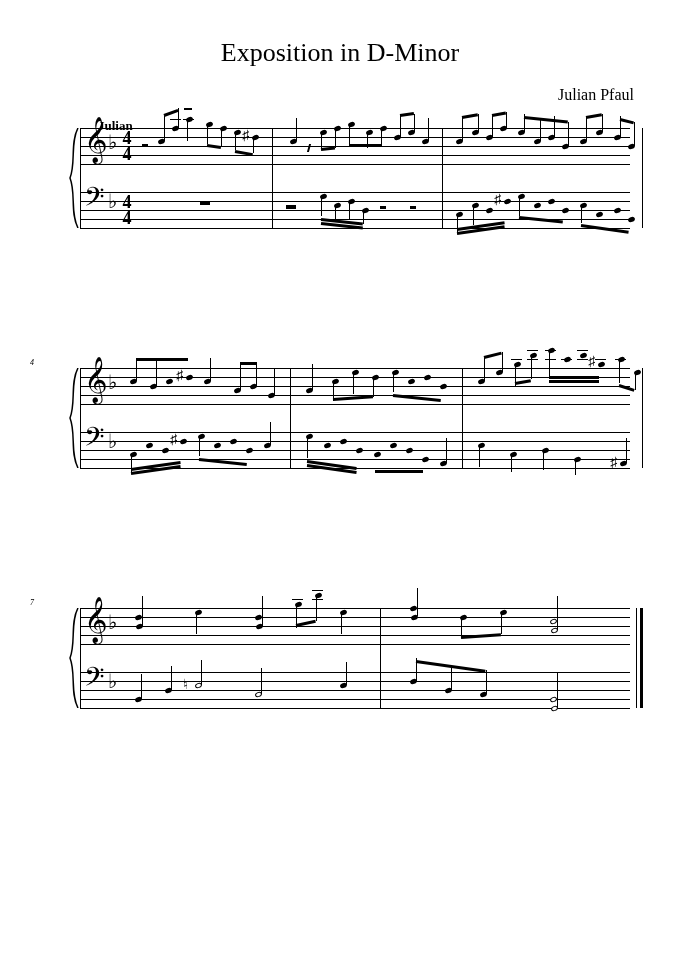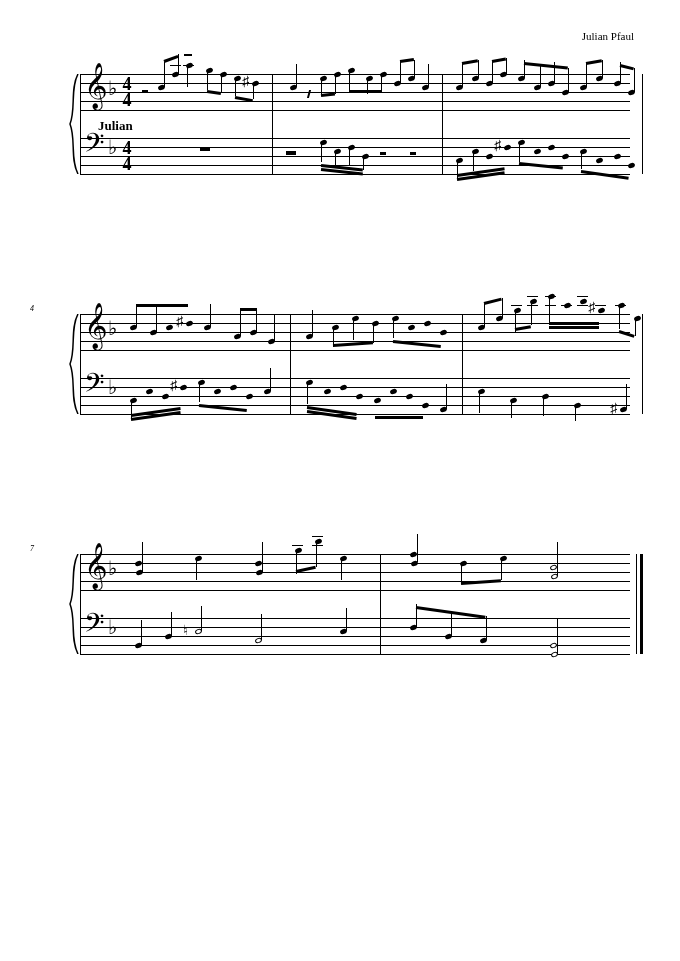--- a/index.html
+++ b/index.html
@@ -22,22 +22,22 @@
   }
   .title {
     text-align: center;
     font-size: 26px;
     font-weight: normal;
     margin-top: 8px;
     margin-bottom: 18px;
   }
   .composer {
     text-align: right;
-    font-size: 11px;
-    margin-bottom: 22px;
+    font-size: 16px;
+    margin-bottom: 14px;
     padding-right: 6px;
   }
   .tempo {
     position: absolute;
     left: 98px;
     top: 118px;
     font-weight: bold;
     font-size: 13px;
   }
   .system {
@@ -153,20 +153,21 @@
     width: 8px;
     height: 1.5px;
     background: #000;
   }
 </style>
 </head>
 <body>
 
 <div class="page">
 
+  <div class="title">Exposition in D-Minor</div>
   <div class="composer">Julian Pfaul</div>
   <div class="tempo">Julian</div>
 
   <div class="system" style="top:10px;">
     <svg class="brace" viewBox="0 0 14 100">
       <path d="M12,0 C4,15 10,35 4,50 C10,65 4,85 12,100" stroke="#000" stroke-width="1.5" fill="none"></path>
     </svg>
 
     <div class="staff">
       <div class="staff-lines">

